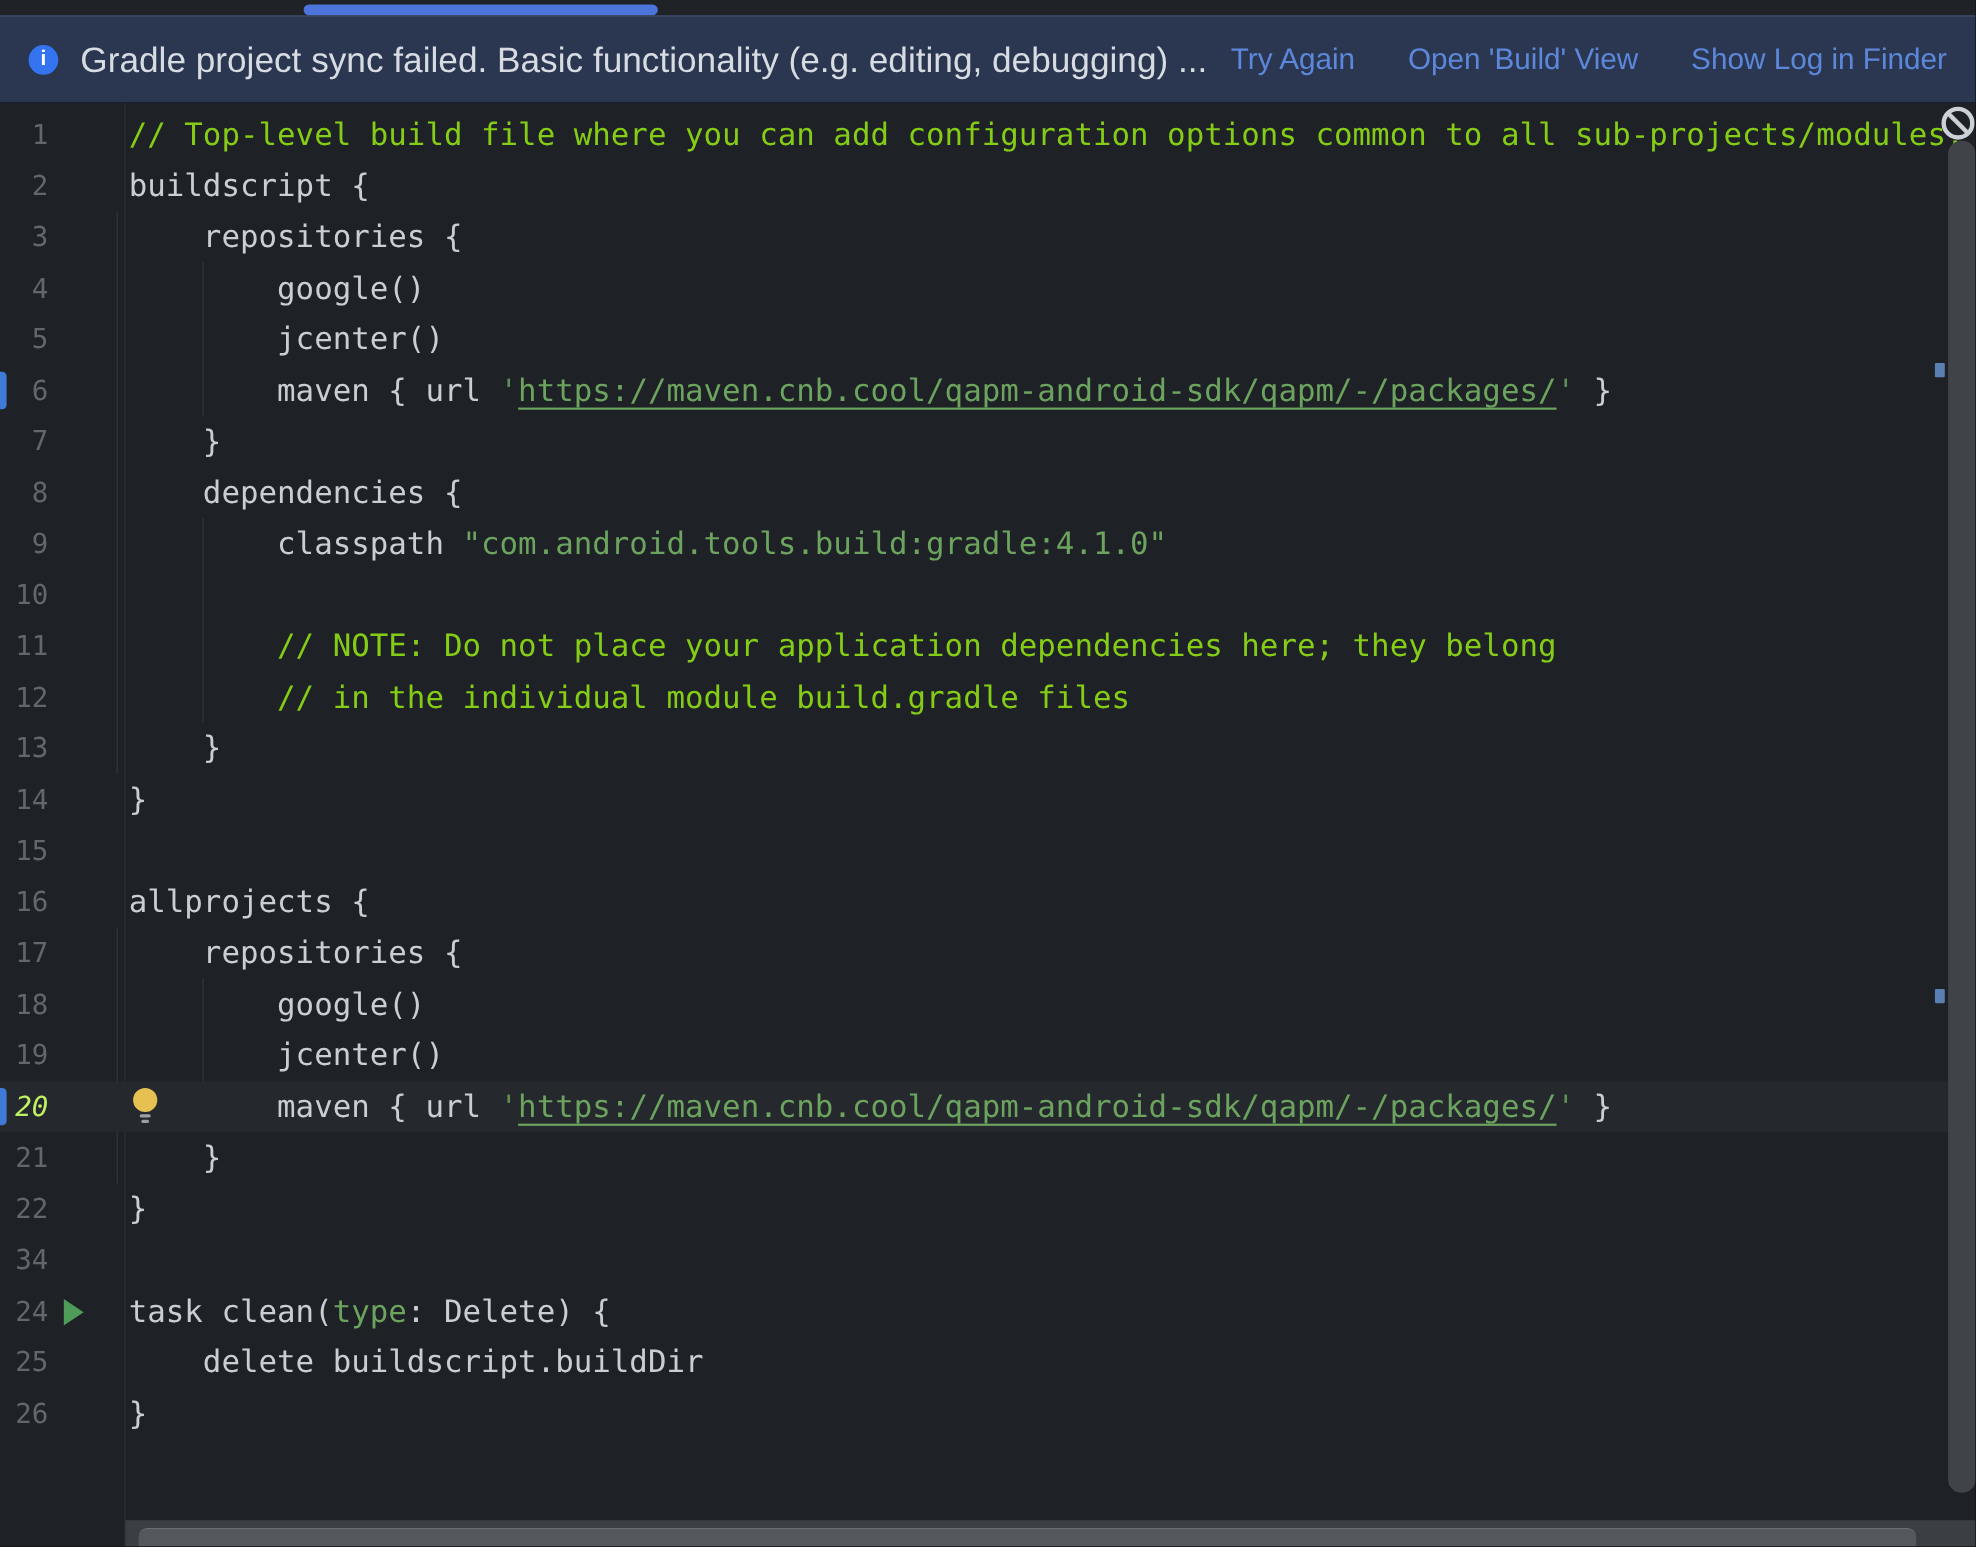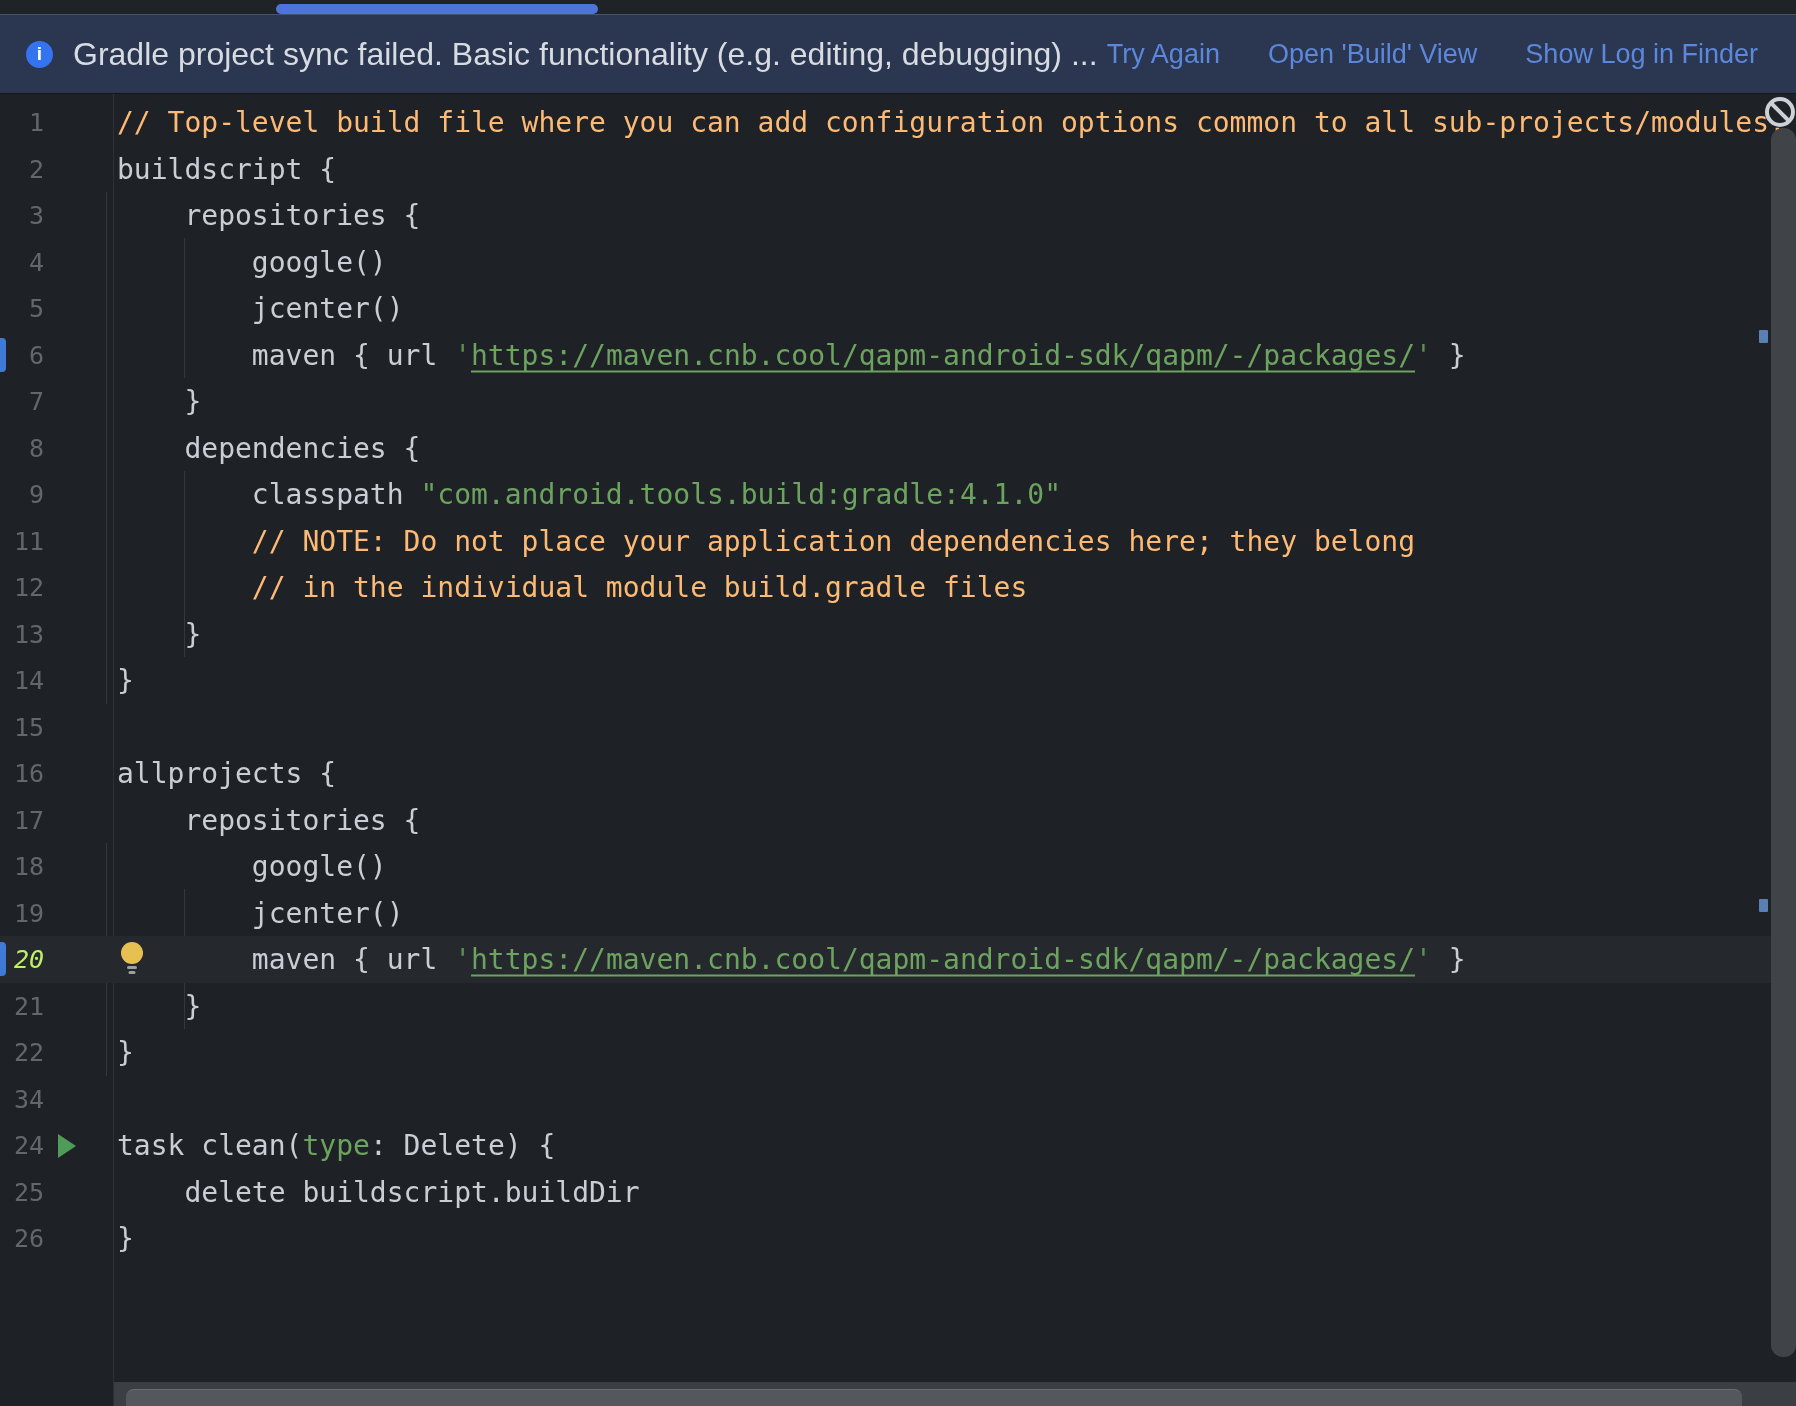--- a/index.html
+++ b/index.html
@@ -16,21 +16,21 @@
     position:absolute;top:14px;left:0;right:0;height:80px;background:#2b3751;
     border-top:1px solid #46546e;border-bottom:1px solid #15161a;
     display:flex;align-items:center;box-sizing:border-box;
   }
   .info-circle{
     width:27px;height:27px;border-radius:50%;background:#3574f0;color:#ffffff;
     display:flex;align-items:center;justify-content:center;
     font-size:19px;font-weight:bold;margin-left:26px;flex:none;
   }
   .banner-msg{margin-left:20px;color:#d7dbe2;font-size:32px;white-space:nowrap;}
-  .banner-actions{margin-left:auto;display:flex;gap:48px;padding-right:38px;}
+  .banner-actions{margin-left:auto;display:flex;gap:48px;padding-right:26px;}
   .banner-actions a{color:#5c87da;font-size:27px;text-decoration:none;cursor:pointer;white-space:nowrap;}
   
   .editor{position:absolute;top:94px;left:0;right:0;bottom:0;}
   .gutter-sep{position:absolute;left:113px;top:0;bottom:0;width:1px;background:#2e3136;}
   .indent-guide{position:absolute;width:1px;background:#34383e;}
   .ig-1{left:106px;top:98px;height:512px;}
   .ig-2{left:184px;top:144px;height:140px;}
   .ig-3{left:184px;top:377px;height:186px;}
   .ig-4{left:106px;top:749px;height:233px;}
   .ig-5{left:184px;top:795px;height:140px;}
@@ -40,21 +40,21 @@
   .left-bar{position:absolute;left:0;top:6px;width:6px;height:34px;background:#3f7ad6;border-radius:0 4px 4px 0;}
   .line-num{
     position:absolute;left:0;width:44px;text-align:right;top:50%;transform:translateY(-50%);
     font-family:"DejaVu Sans Mono",monospace;font-size:25px;color:#62676e;
   }
   .line-num.active{color:#bef264;font-style:italic;}
   .code-text{
     position:absolute;left:117px;top:50%;transform:translateY(-50%);
     font-family:"DejaVu Sans Mono",monospace;font-size:28px;white-space:pre;color:#c9ced5;
   }
-  .tok-com{color:#fdba74;}
+  .tok-com{color:#84cc16;}
   .tok-str{color:#6ca35f;}
   .tok-q{color:#5e8f54;}
   .tok-url{color:#6ca35f;text-decoration:underline;text-underline-offset:6px;text-decoration-thickness:2px;margin-top:30px;}
   .tok-green{color:#6ca35f;}
   .gutter-icon{position:absolute;cursor:pointer;}
   .gi-bulb{left:119px;top:3px;}
   .gi-run{left:55px;top:10px;}
   
   .vscroll-thumb{position:absolute;right:0;top:128px;width:25px;height:1229px;background:#404449;border-radius:12px;}
   .stripe-mark{position:absolute;left:1759px;width:9px;height:13px;background:#5a7fb2;border-radius:1px;}
@@ -125,20 +125,24 @@
         </div>
         <div class="code-row">
           <span class="line-num">8</span>
           <span class="code-text"><span>    dependencies {</span></span>
         </div>
         <div class="code-row">
           <span class="line-num">9</span>
           <span class="code-text"><span>        classpath </span><span class="tok-str">"com.android.tools.build:gradle:4.1.0"</span></span>
         </div>
         <div class="code-row">
+          <span class="line-num">10</span>
+          <span class="code-text"></span>
+        </div>
+        <div class="code-row">
           <span class="line-num">11</span>
           <span class="code-text"><span class="tok-com">        // NOTE: Do not place your application dependencies here; they belong</span></span>
         </div>
         <div class="code-row">
           <span class="line-num">12</span>
           <span class="code-text"><span class="tok-com">        // in the individual module build.gradle files</span></span>
         </div>
         <div class="code-row">
           <span class="line-num">13</span>
           <span class="code-text"><span>    }</span></span>

